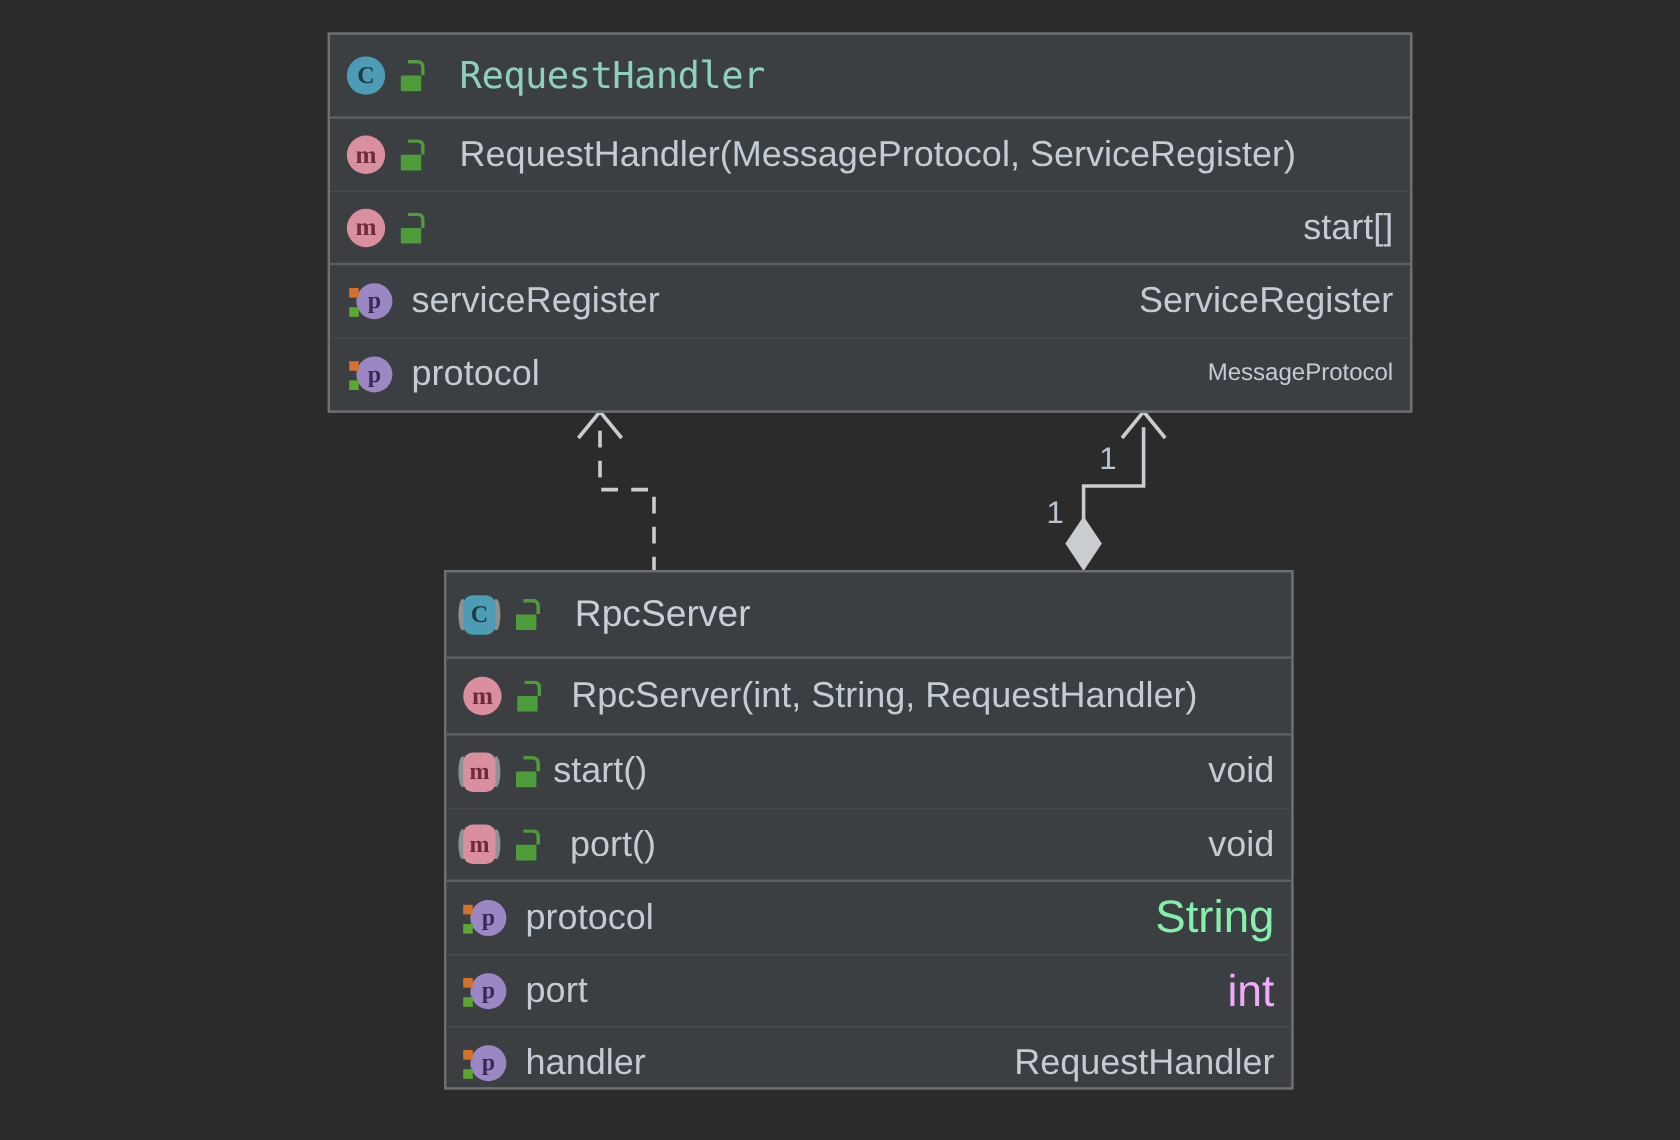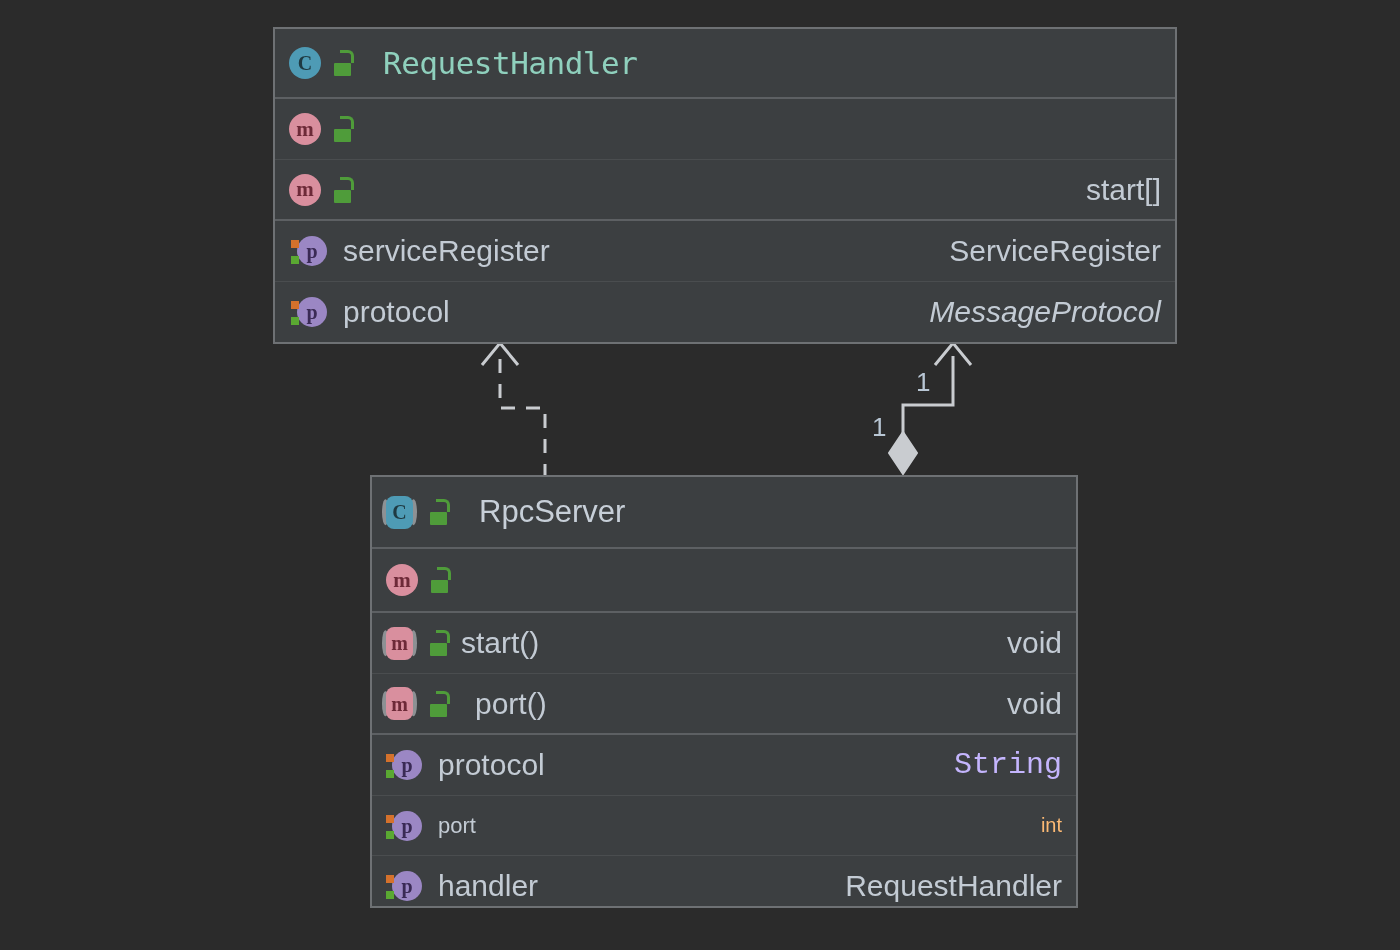--- a/index.html
+++ b/index.html
@@ -124,20 +124,21 @@
 
     <div class="section">
       <div class="row" style="height:60px;padding:0 14px;">
         <span class="ico ico-method">
           <span class="circ" style="width:32px;height:32px;font-size:21px;">m</span>
         </span>
         <span class="lock" style="width:24px;height:26px;margin-left:12px;">
           <span class="shackle" style="left:7px;top:0;width:11px;height:10px;"></span>
           <span class="body" style="left:1px;width:17px;height:13px;"></span>
         </span>
+        <span class="lbl" style="margin-left:26px;color:#c3cbd4;font-size:30px;">RequestHandler(MessageProtocol, ServiceRegister)</span>
         <span class="rtype" style="color:#c3cbd4;font-size:30px;"></span>
       </div>
       <div class="row" style="height:60px;padding:0 14px;">
         <span class="ico ico-method">
           <span class="circ" style="width:32px;height:32px;font-size:21px;">m</span>
         </span>
         <span class="lock" style="width:24px;height:26px;margin-left:12px;">
           <span class="shackle" style="left:7px;top:0;width:11px;height:10px;"></span>
           <span class="body" style="left:1px;width:17px;height:13px;"></span>
         </span>
@@ -155,21 +156,21 @@
         <span class="lbl" style="margin-left:16px;color:#c3cbd4;font-size:30px;">serviceRegister</span>
         <span class="rtype" style="color:#c3cbd4;font-size:30px;">ServiceRegister</span>
       </div>
       <div class="row" style="height:60px;padding:0 14px 0 22px;">
         <span class="ico ico-prop">
           <span class="circ" style="width:30px;height:30px;font-size:20px;">p</span>
           <span class="sq orange"></span>
           <span class="sq green"></span>
         </span>
         <span class="lbl" style="margin-left:16px;color:#c3cbd4;font-size:30px;">protocol</span>
-        <span class="rtype" style="color:#c3cbd4;font-size:30px;font-style:italic;">MessageProtocol</span>
+        <span class="rtype" style="color:#c3cbd4;font-size:20px;">MessageProtocol</span>
       </div>
     </div>
   </div>
 
   <div class="umlbox" id="box-rpc-server" style="left:370px;top:475px;width:708px;height:433px;">
 
     <div class="section">
       <div class="row" style="height:70px;padding:0 14px;">
         <span class="ico ico-class arcs">
           <span class="circ" style="width:27px;height:33px;border-radius:8px;font-size:20px;">C</span>
@@ -184,20 +185,21 @@
 
     <div class="section">
       <div class="row" style="height:62px;padding:0 14px;">
         <span class="ico ico-method">
           <span class="circ" style="width:32px;height:32px;font-size:21px;">m</span>
         </span>
         <span class="lock" style="width:24px;height:26px;margin-left:12px;">
           <span class="shackle" style="left:7px;top:0;width:11px;height:10px;"></span>
           <span class="body" style="left:1px;width:17px;height:13px;"></span>
         </span>
+        <span class="lbl" style="margin-left:22px;color:#c3cbd4;font-size:30px;">RpcServer(int, String, RequestHandler)</span>
         <span class="rtype" style="color:#c3cbd4;font-size:30px;"></span>
       </div>
     </div>
 
     <div class="section">
       <div class="row" style="height:60px;padding:0 14px;">
         <span class="ico ico-method arcs">
           <span class="circ" style="width:27px;height:33px;border-radius:8px;font-size:20px;">m</span>
         </span>
         <span class="lock" style="width:24px;height:26px;margin-left:16px;">
@@ -221,30 +223,30 @@
     </div>
 
     <div class="section">
       <div class="row" style="height:60px;padding:0 14px 0 20px;">
         <span class="ico ico-prop">
           <span class="circ" style="width:30px;height:30px;font-size:20px;">p</span>
           <span class="sq orange"></span>
           <span class="sq green"></span>
         </span>
         <span class="lbl" style="margin-left:16px;color:#c3cbd4;font-size:30px;">protocol</span>
-        <span class="rtype" style="color:#c4b5fd;font-size:30px;font-family:Liberation Mono, monospace;">String</span>
+        <span class="rtype" style="color:#86efac;font-size:38px;">String</span>
       </div>
       <div class="row" style="height:60px;padding:0 14px 0 20px;">
         <span class="ico ico-prop">
           <span class="circ" style="width:30px;height:30px;font-size:20px;">p</span>
           <span class="sq orange"></span>
           <span class="sq green"></span>
         </span>
-        <span class="lbl" style="margin-left:16px;color:#c3cbd4;font-size:22px;text-align:right;">port</span>
-        <span class="rtype" style="color:#fdba74;font-size:20px;">int</span>
+        <span class="lbl" style="margin-left:16px;color:#c3cbd4;font-size:30px;text-align:right;">port</span>
+        <span class="rtype" style="color:#f0abfc;font-size:37px;">int</span>
       </div>
       <div class="row" style="height:60px;padding:0 14px 0 20px;">
         <span class="ico ico-prop">
           <span class="circ" style="width:30px;height:30px;font-size:20px;">p</span>
           <span class="sq orange"></span>
           <span class="sq green"></span>
         </span>
         <span class="lbl" style="margin-left:16px;color:#c3cbd4;font-size:30px;">handler</span>
         <span class="rtype" style="color:#c3cbd4;font-size:30px;">RequestHandler</span>
       </div>

